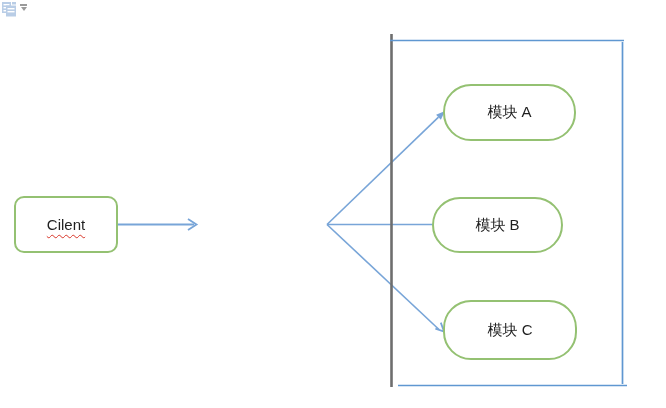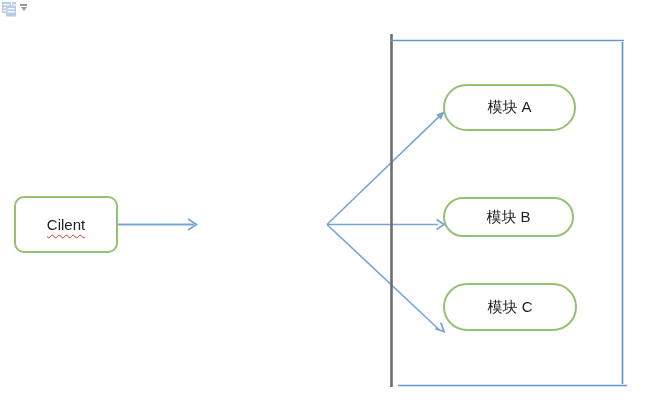--- a/index.html
+++ b/index.html
@@ -21,23 +21,23 @@
   .node{
     position:absolute;
     background:#fff;
     border:2px solid var(--box-border-green);
     display:flex;align-items:center;justify-content:center;
     font-size:15px;color:var(--text);
   }
   .node-client{left:14px;top:196px;width:104px;height:57px;border-radius:10px;}
   .node-facade{left:198px;top:195px;width:128px;height:60px;border-radius:12px;}
   .node-module{border-radius:28px;}
-  .node-module-a{left:443px;top:84px;width:133px;height:47px;}
-  .node-module-b{left:443px;top:197px;width:131px;height:40px;}
-  .node-module-c{left:443px;top:283px;width:134px;height:48px;}
+  .node-module-a{left:443px;top:84px;width:133px;height:57px;}
+  .node-module-b{left:432px;top:197px;width:131px;height:56px;}
+  .node-module-c{left:443px;top:300px;width:134px;height:60px;}
 
   .misspelled{
     text-decoration-line:underline;
     text-decoration-style:wavy;
     text-decoration-color:var(--misspell-red);
     text-decoration-thickness:1px;
     text-underline-offset:4px;
   }
 
   .paste-btn{

